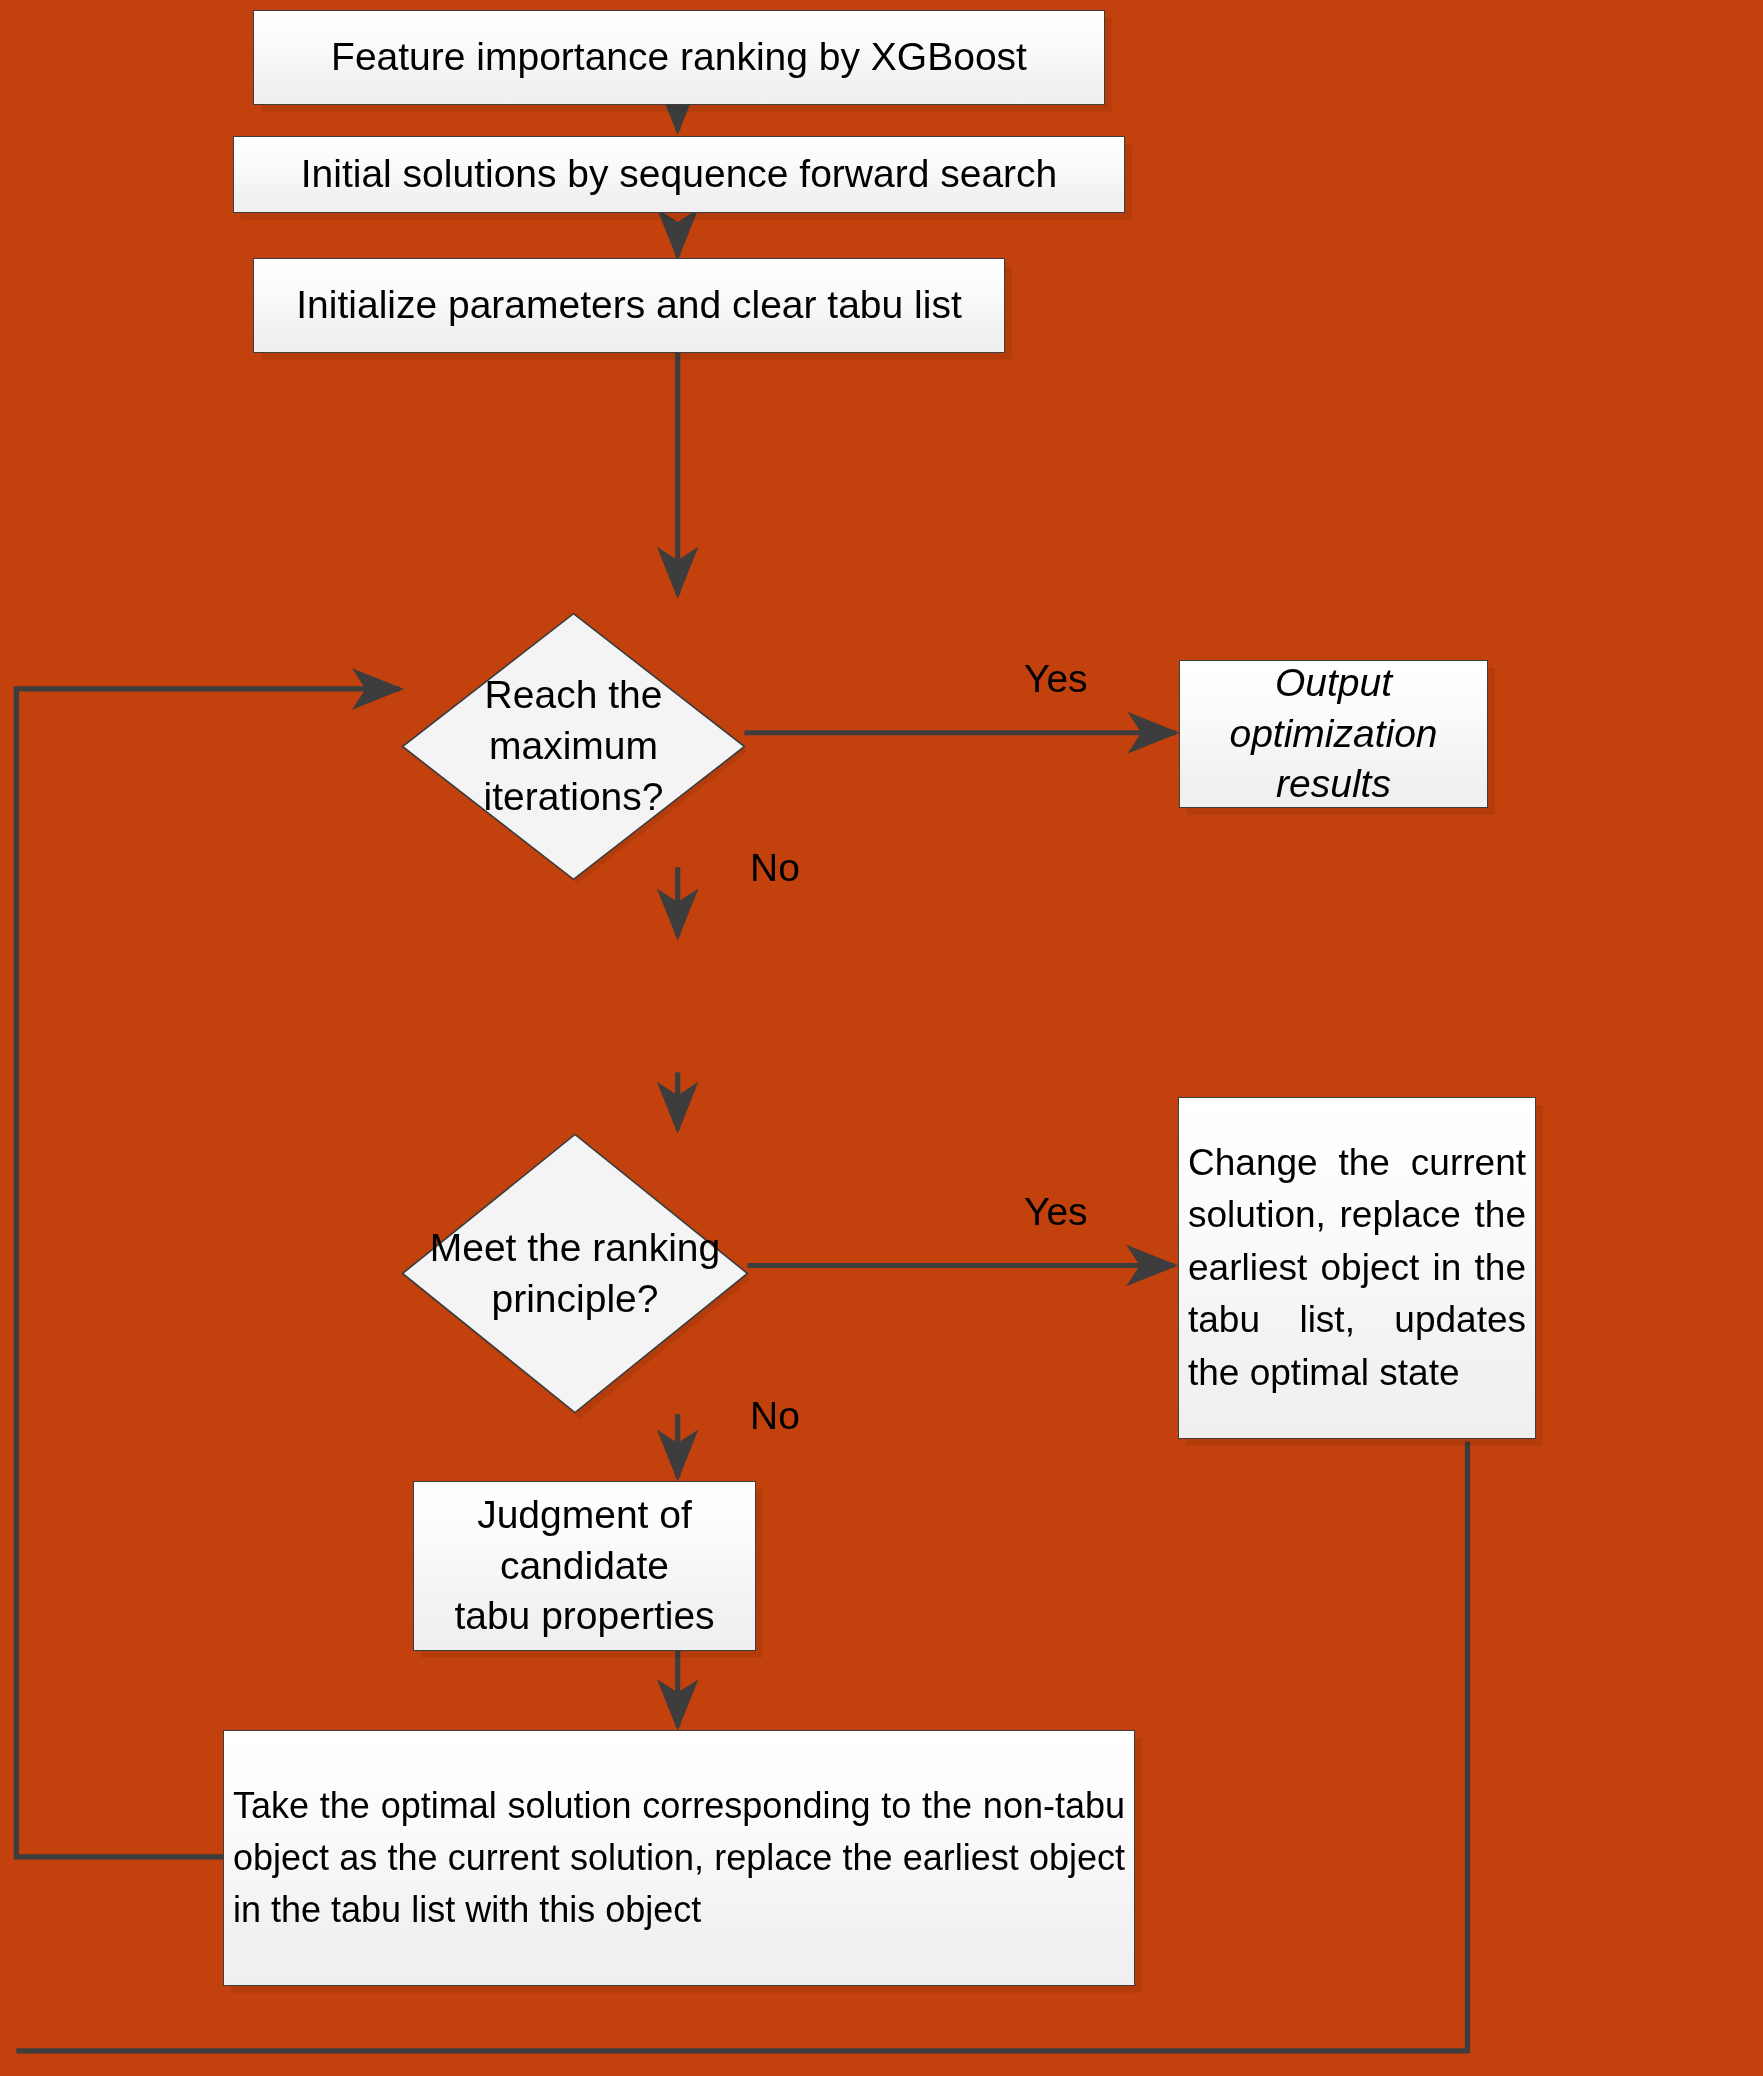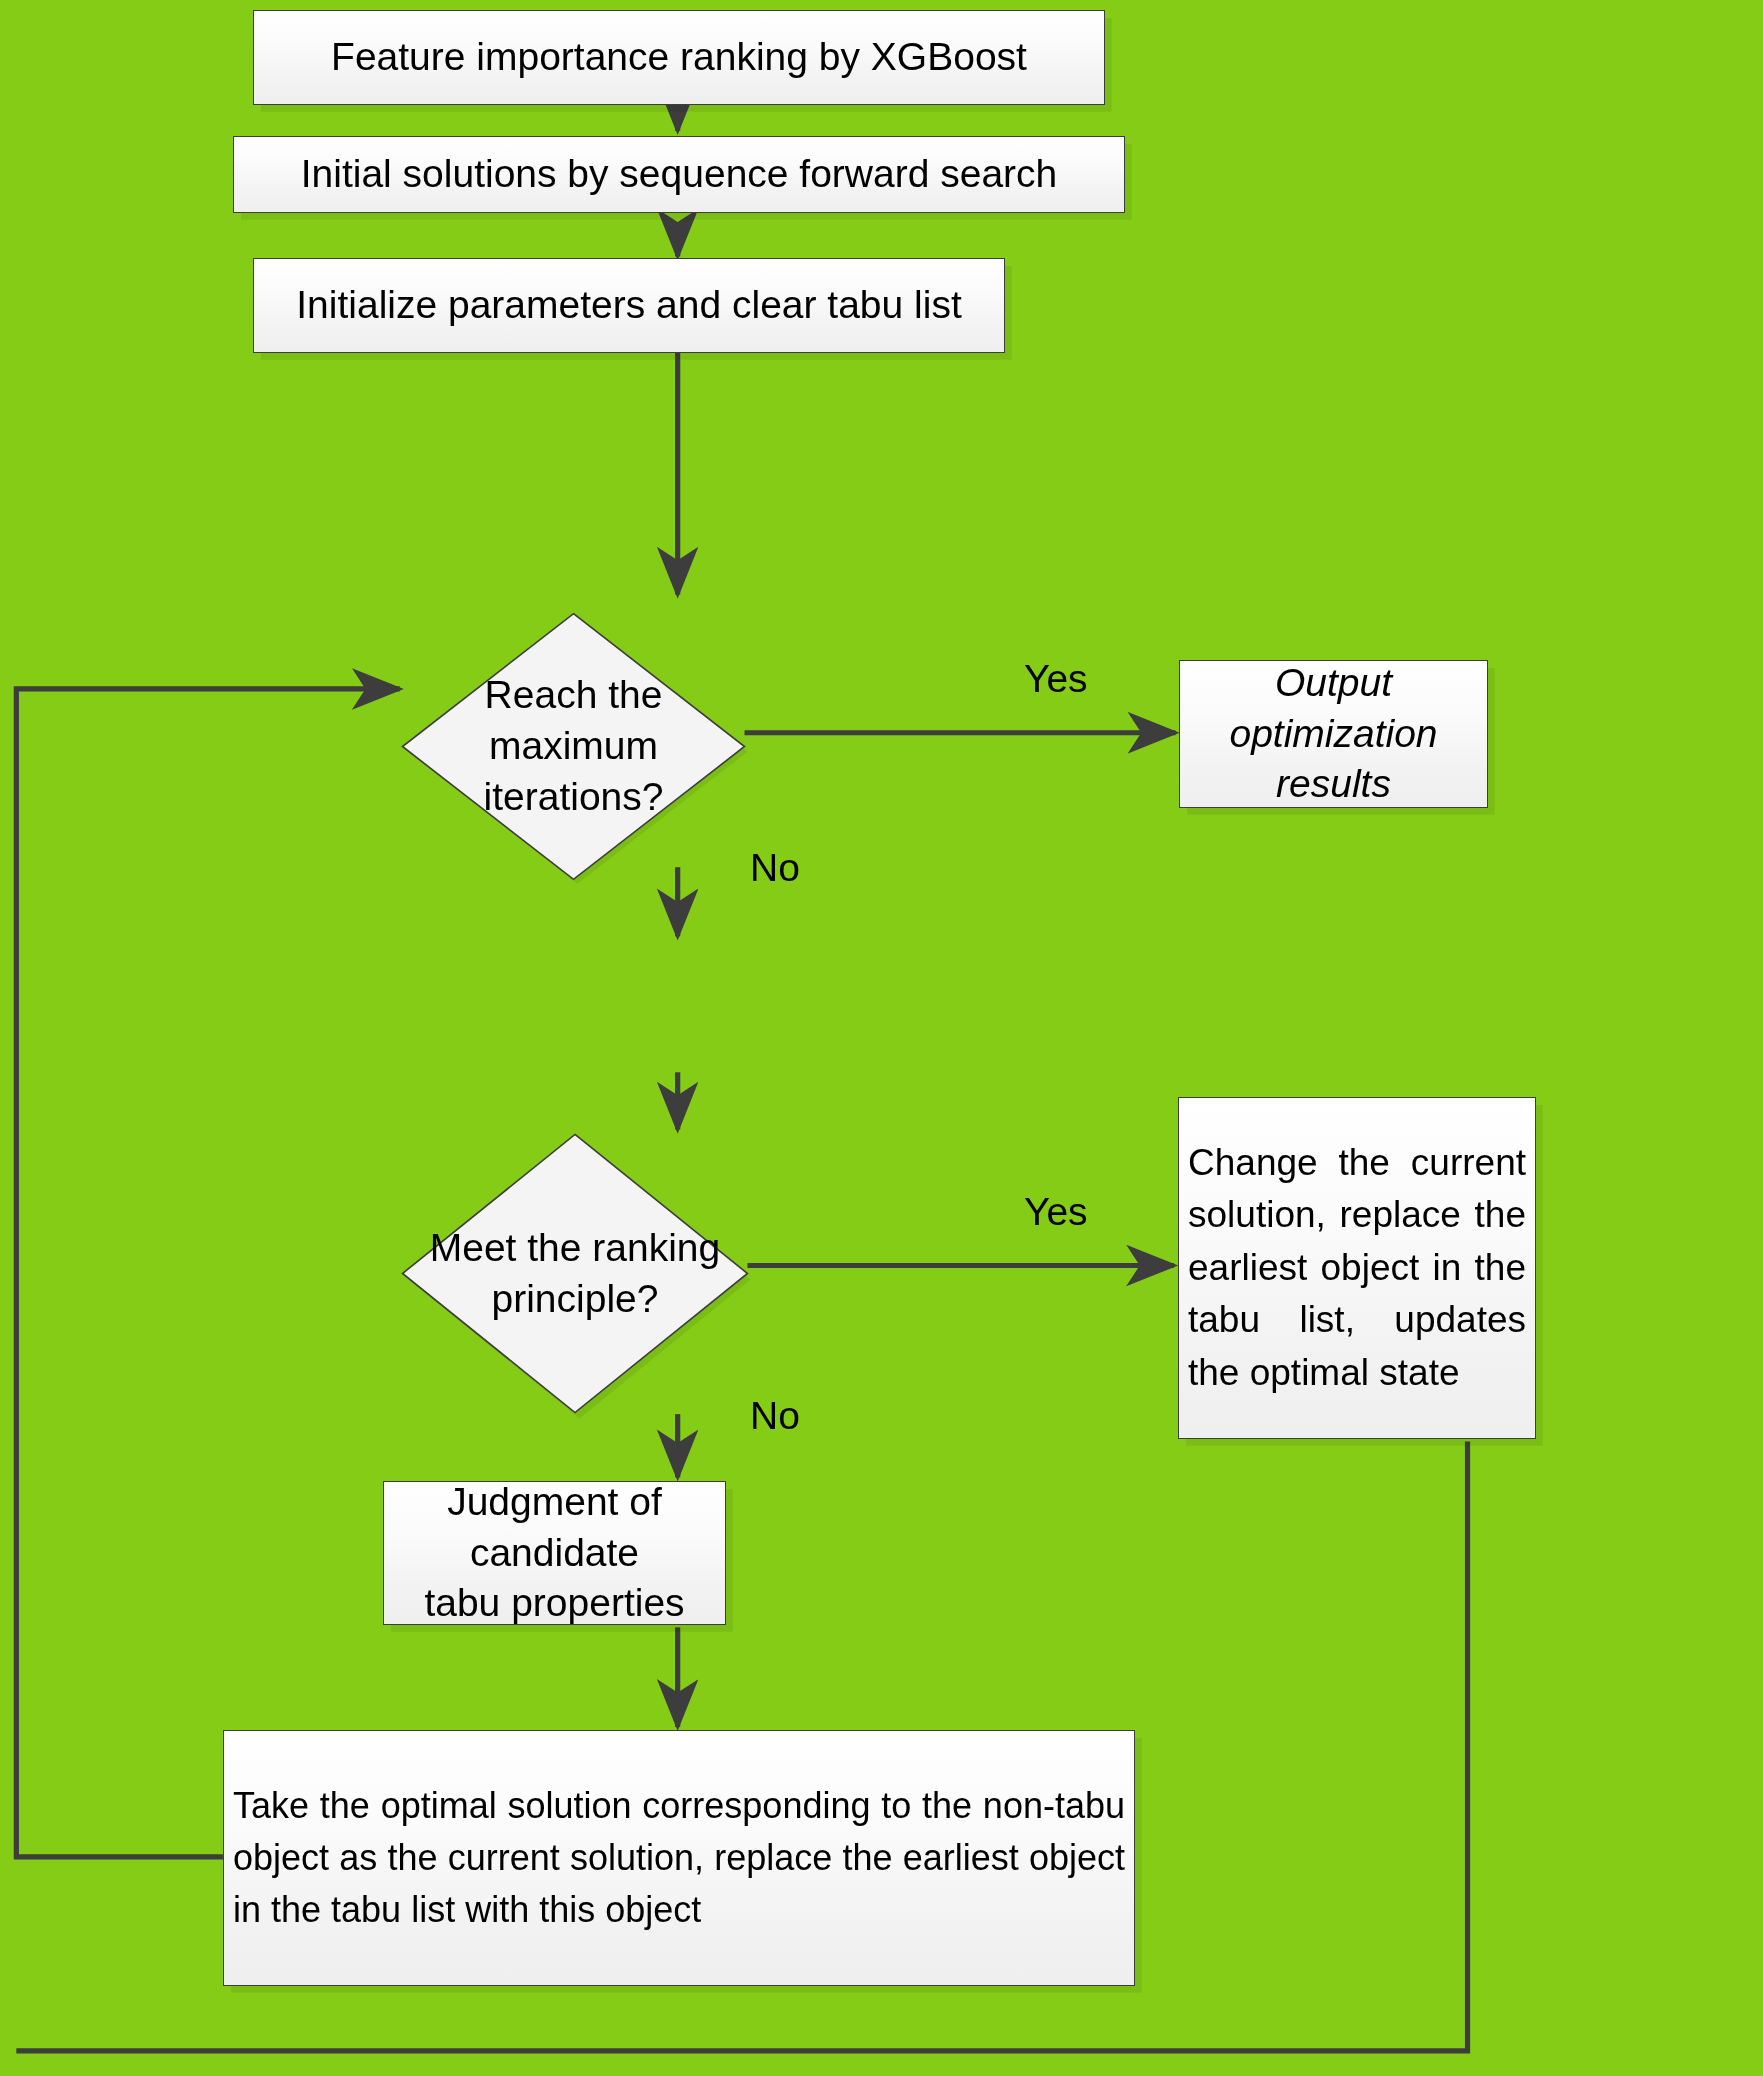--- a/index.html
+++ b/index.html
@@ -1,17 +1,17 @@
 <!DOCTYPE html>
 <html style="font-size:12px"><head>
 <meta charset="utf-8">
 <style>
   html,body{margin:0;padding:0;background:#ffffff;}
   body{font-family:"Liberation Sans",sans-serif;}
-  #stage{position:relative;width:1764px;height:2077px;background:#84cc16;overflow:hidden;}
+  #stage{position:relative;width:1764px;height:2077px;background:#c2410c;overflow:hidden;}
   svg#wires{position:absolute;left:0;top:0;width:1764px;height:2077px;}
   .node{position:absolute;box-sizing:border-box;}
   .rect{
     border:1.5px solid #3d3d3d;
     background:linear-gradient(to bottom,#ffffff 0%,#fbfbfb 35%,#f2f2f2 75%,#efefef 100%);
     box-shadow:7.4px 7.4px 0 -0.7px rgba(0,0,0,0.07);
     display:flex;align-items:center;justify-content:center;
     color:#000;
   }
   .rect .txt{width:100%;padding:0 10.4px;box-sizing:border-box;}
@@ -115,21 +115,21 @@
     </div>
   </div>
 
   <div class="edgelabel f52" style="left:1024px;top:1187px;">Yes</div>
   <div class="edgelabel f52" style="left:750px;top:1391px;">No</div>
 
   <div class="node rect justify f50" style="left:1178px;top:1097px;width:358px;height:342px;">
     <span class="txt" style="padding:0 9px;">Change the current solution, replace the earliest object in the tabu list, updates the optimal state</span>
   </div>
 
-  <div class="node rect center f52" style="left:383px;top:1481px;width:343px;height:144px;">
+  <div class="node rect center f52" style="left:413px;top:1481px;width:343px;height:170px;">
     <span class="txt">
       <span>Judgment of candidate</span><br>
       <span>tabu properties</span>
     </span>
   </div>
 
   <div class="node rect justify f49" style="left:223px;top:1730px;width:912px;height:256px;">
     <span class="txt" style="padding:0 9px;">Take the optimal solution corresponding to the non-tabu object as the current solution, replace the earliest object in the tabu list with this object</span>
   </div>
 

